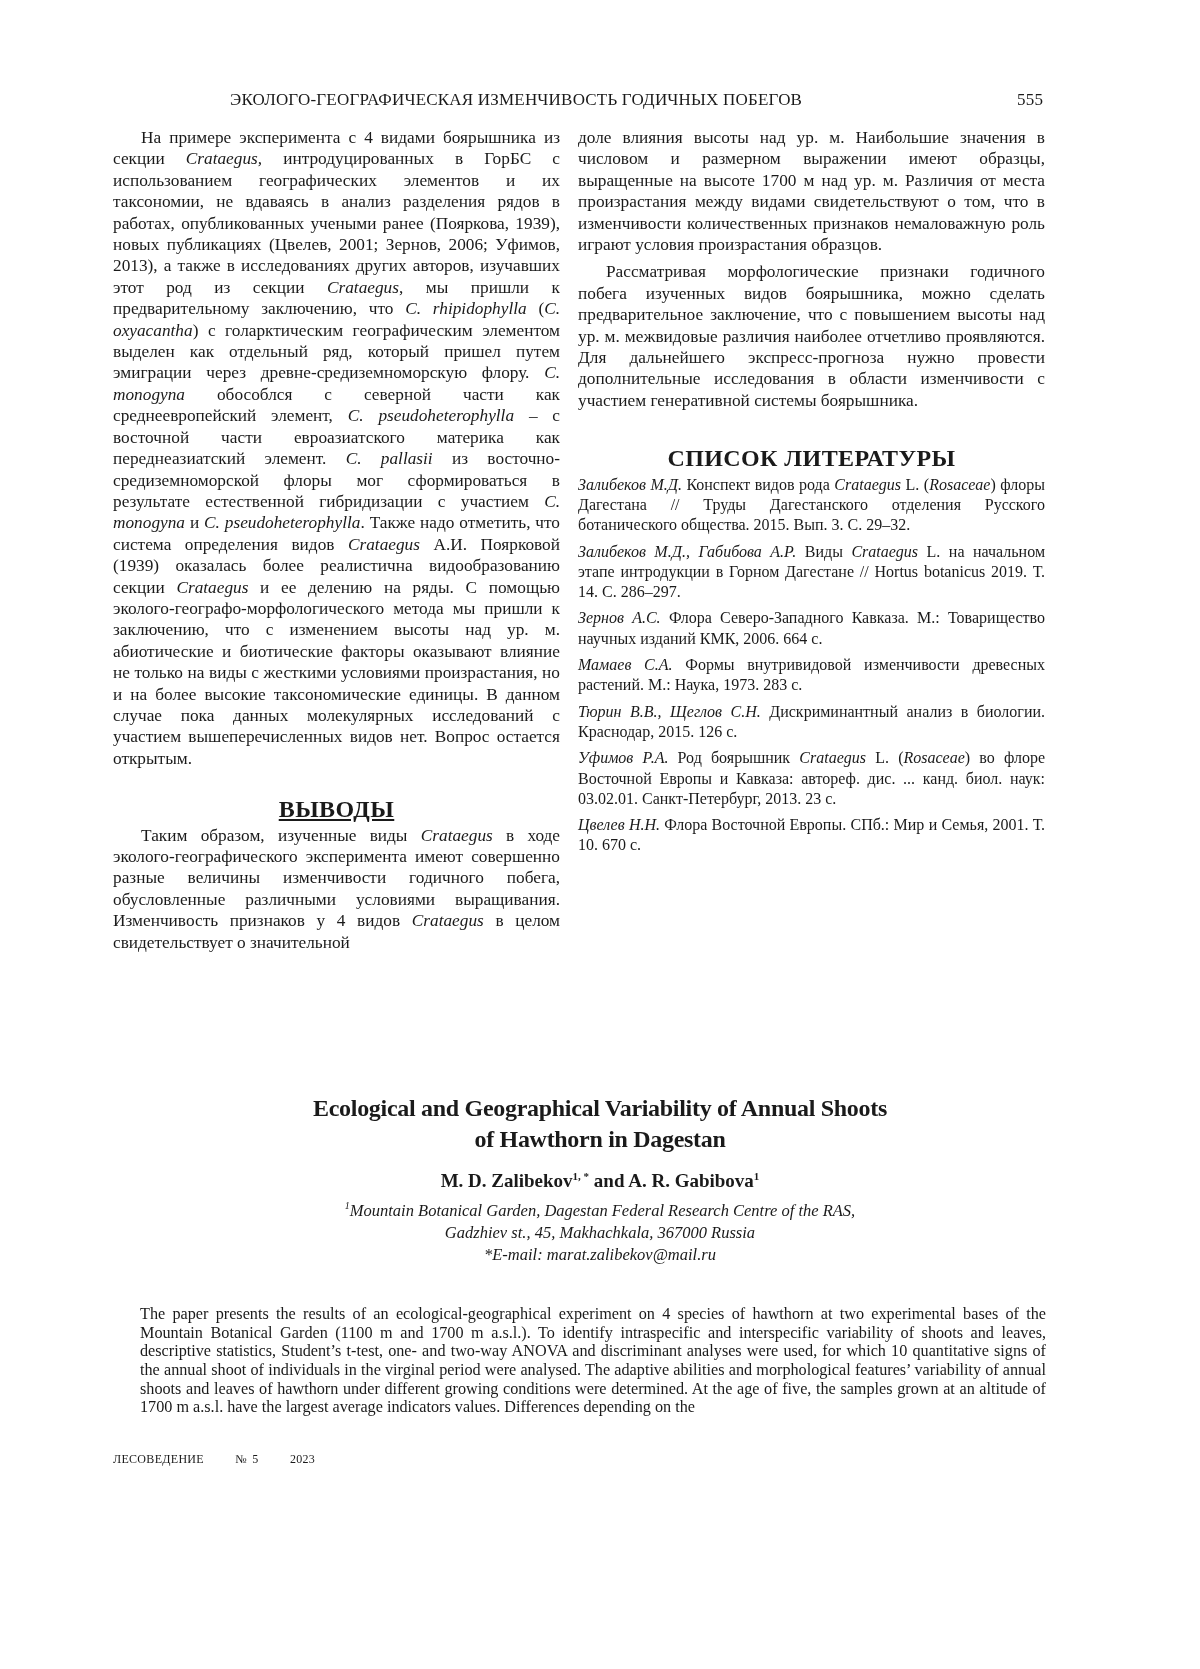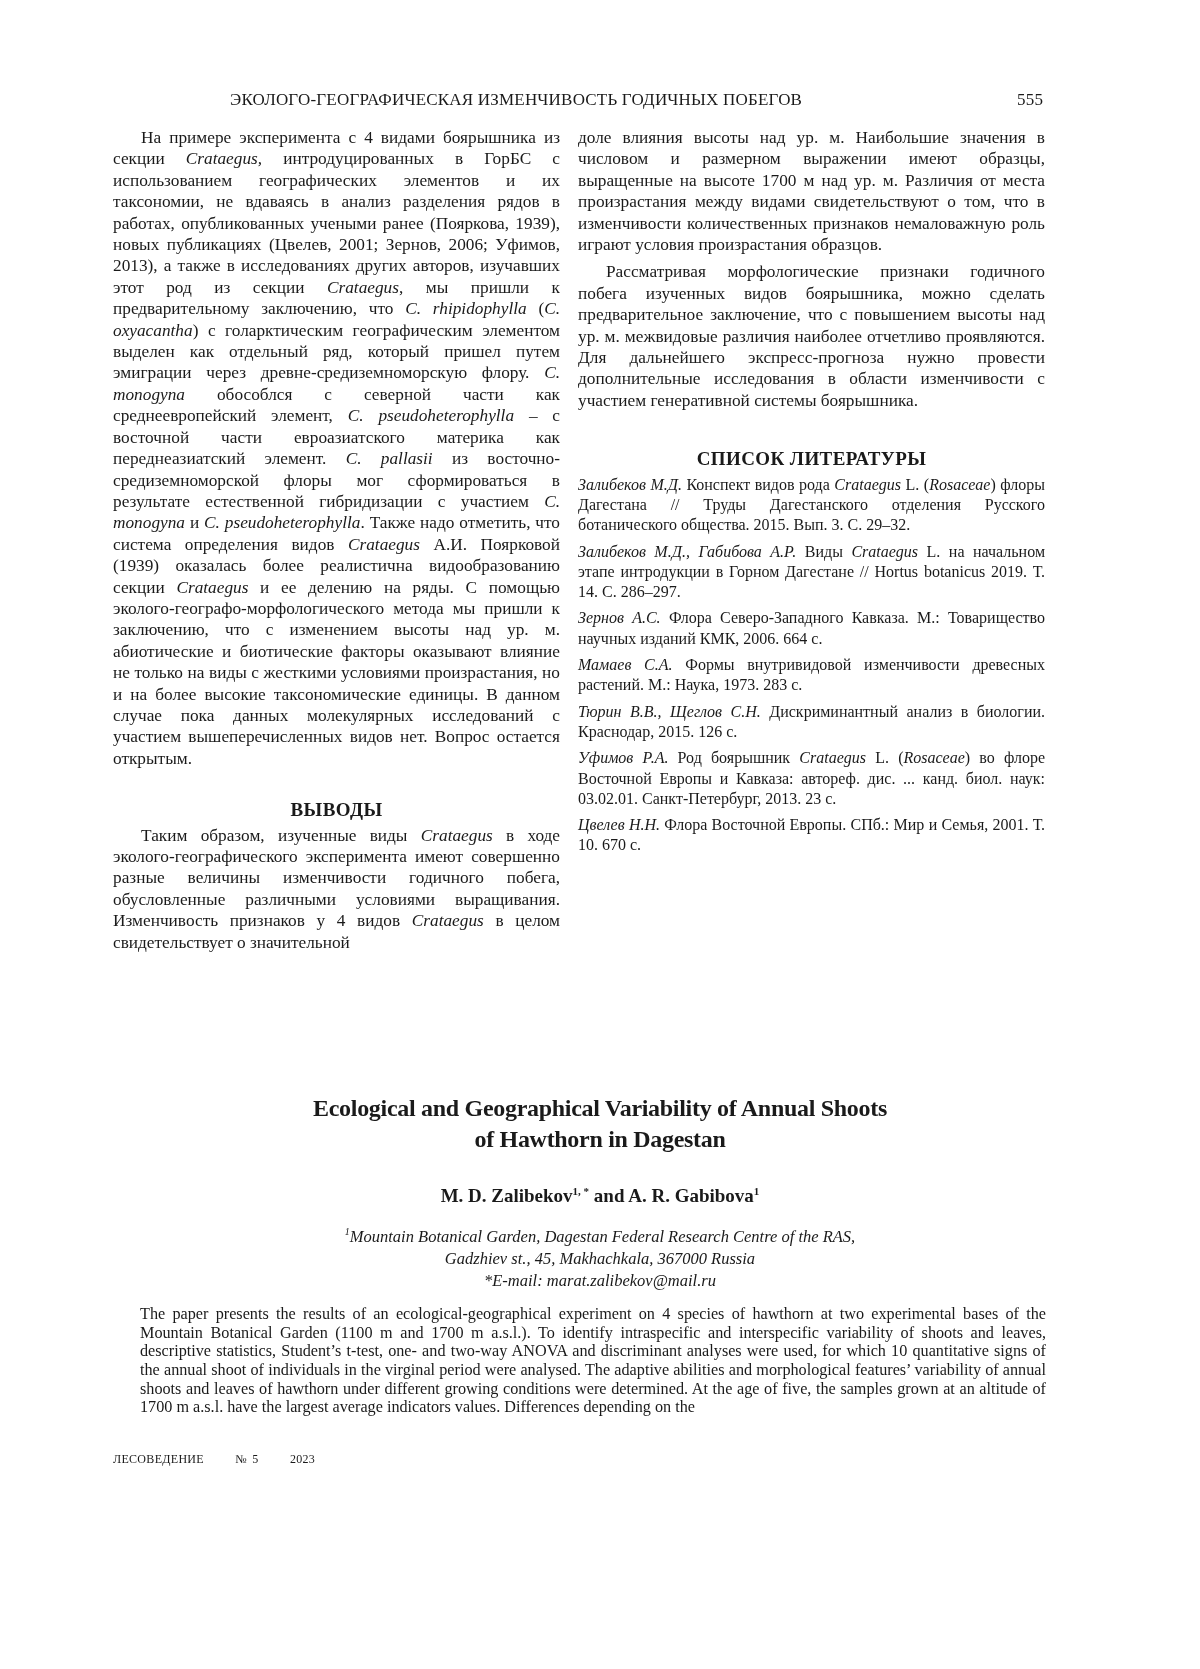--- a/index.html
+++ b/index.html
@@ -20,37 +20,37 @@
       text-align: justify; hyphens: manual;
     }
     .col-left { left: 113px; width: 447px; }
     .col-right { left: 578px; width: 467px; }
     .col p { margin: 0; text-indent: 0; }
     .col p.indent { text-indent: 28px; }
     .col p + p { margin-top: 6px; }
     i, .it { font-style: italic; }
 
     .sec-head {
-      text-align: center; font-size: 19px; letter-spacing: 0.4px;
+      text-align: center; font-size: 24px; letter-spacing: 0.4px;
       margin: 0;
     }
-    .left-sec-head { margin-top: 30px; margin-bottom: 4px; }
+    .left-sec-head { margin-top: 30px; margin-bottom: 4px; text-decoration: underline; }
     .right-sec-head { margin-top: 37px; margin-bottom: 5px; }
 
     .refs { font-size: 16px; line-height: 20.3px; }
     .ref { margin: 0 0 5px 0; text-align: justify; }
 
     .en-block { position: absolute; top: 1093px; left: 0; width: 1200px; text-align: center; }
     .en-title {
       font-family: "Liberation Serif", serif; font-weight: bold;
       font-size: 24px; line-height: 31px; margin: 0; letter-spacing: -0.3px;
     }
-    .en-authors { font-weight: bold; font-size: 19px; margin-top: 24px; line-height: 24px; }
+    .en-authors { font-weight: bold; font-size: 19px; margin-top: 9px; line-height: 24px; }
     .en-authors sup { font-size: 11px; }
-    .en-aff { font-style: italic; font-size: 16.5px; line-height: 22px; margin-top: 13px; }
+    .en-aff { font-style: italic; font-size: 16.5px; line-height: 22px; margin-top: 2px; }
     .en-aff sup { font-size: 10px; }
 
     .abstract {
       position: absolute; top: 1289px; left: 140px; width: 906px;
       font-size: 16.2px; line-height: 18.6px; text-align: justify;
     }
     .footer {
       position: absolute; top: 1452px; left: 113px; font-size: 12px;
       letter-spacing: 0.3px; word-spacing: 2px;
     }

